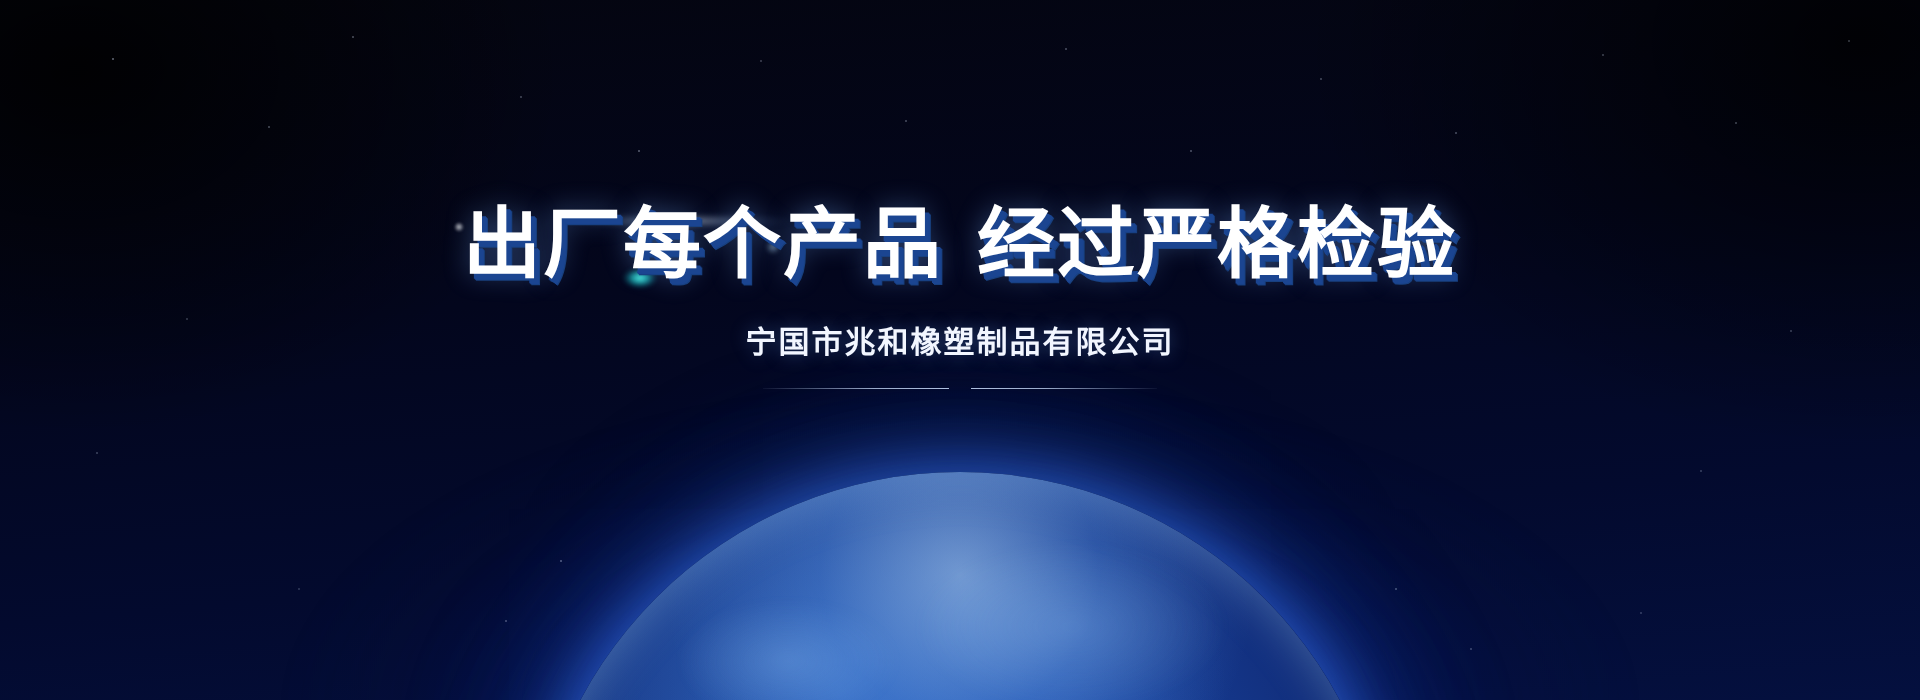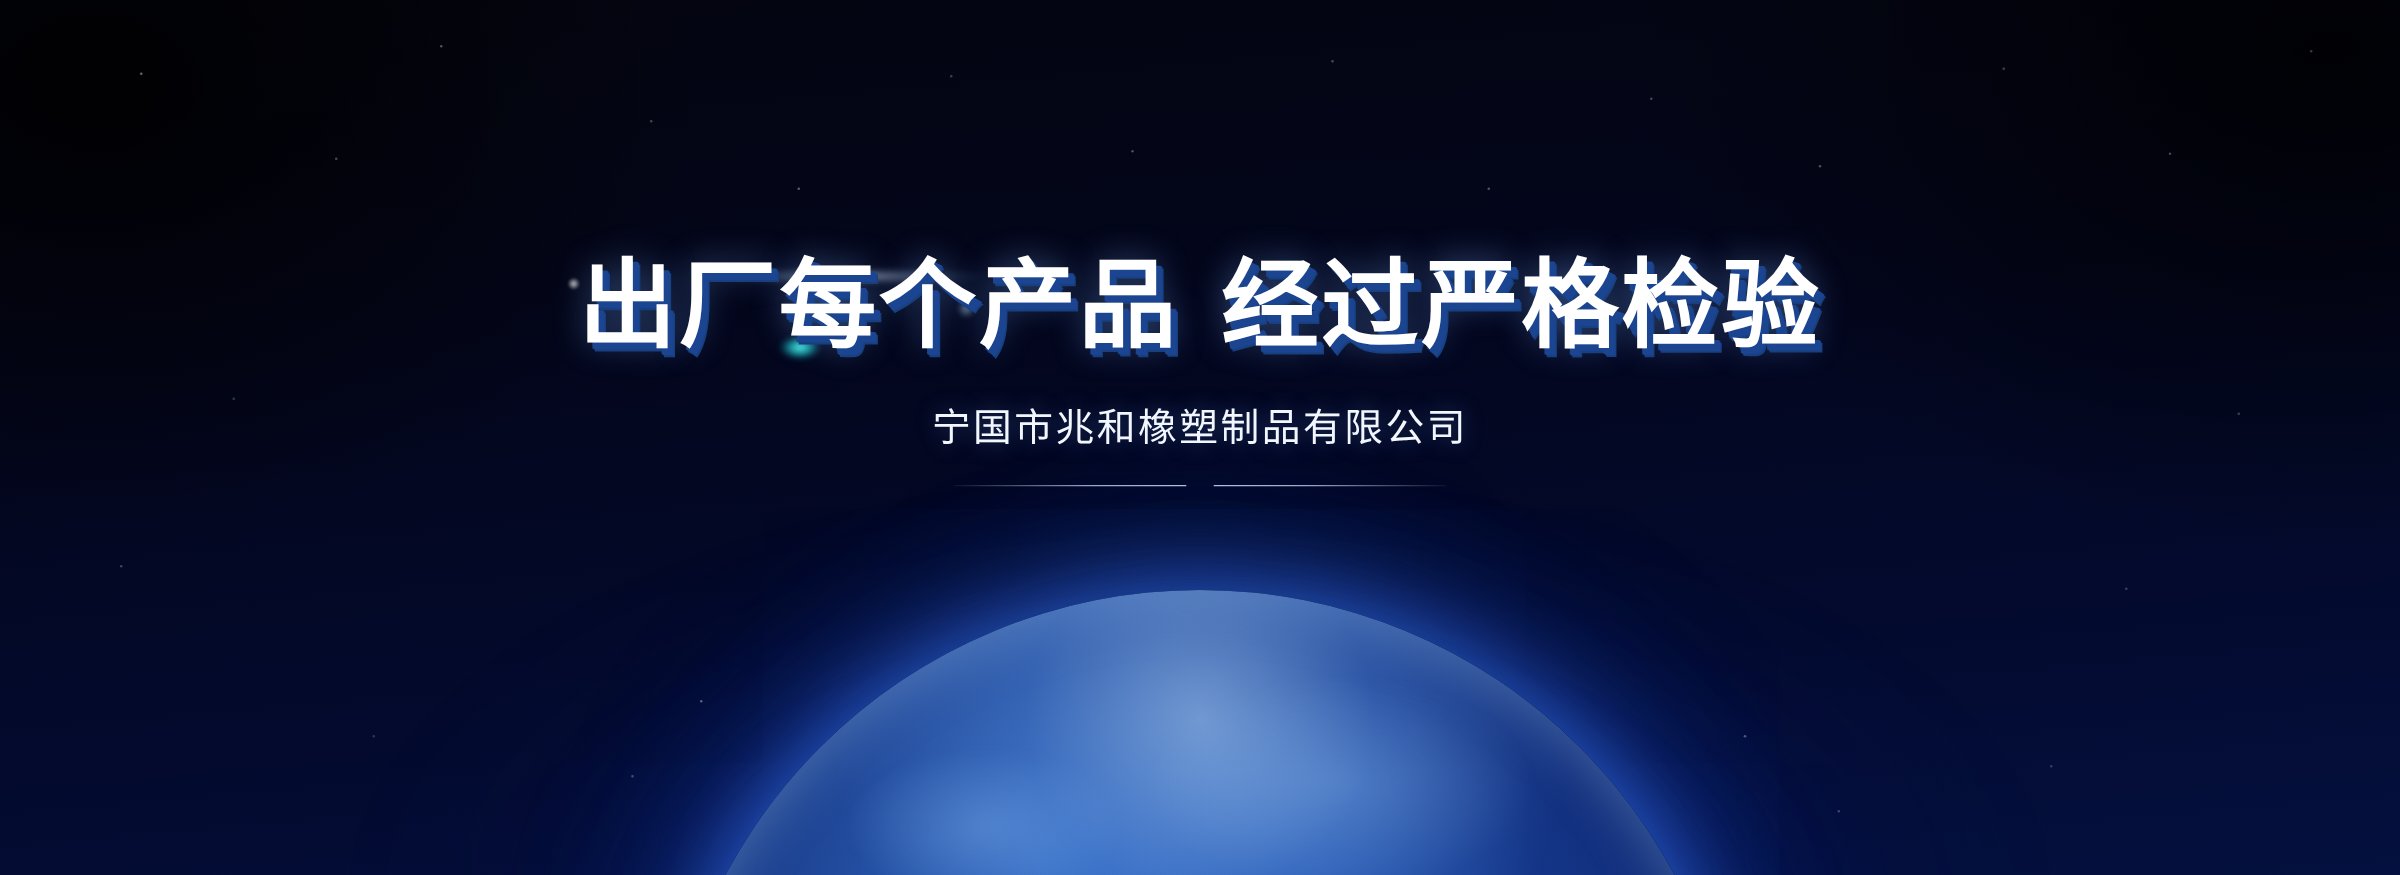--- a/index.html
+++ b/index.html
@@ -242,21 +242,21 @@
   }
 
   .subtitle {
     position: absolute;
     top: 327px;
     left: 0;
     right: 0;
     text-align: center;
     font-size: 31px;
     line-height: 1;
-    font-weight: 400;
+    font-weight: 700;
     letter-spacing: 2px;
     color: #f2f6ff;
     white-space: nowrap;
     text-shadow: 0 0 18px rgba(110,165,255,0.35);
   }
 
   .hotline-row {
     position: absolute;
     top: 388px;
     left: 0;

